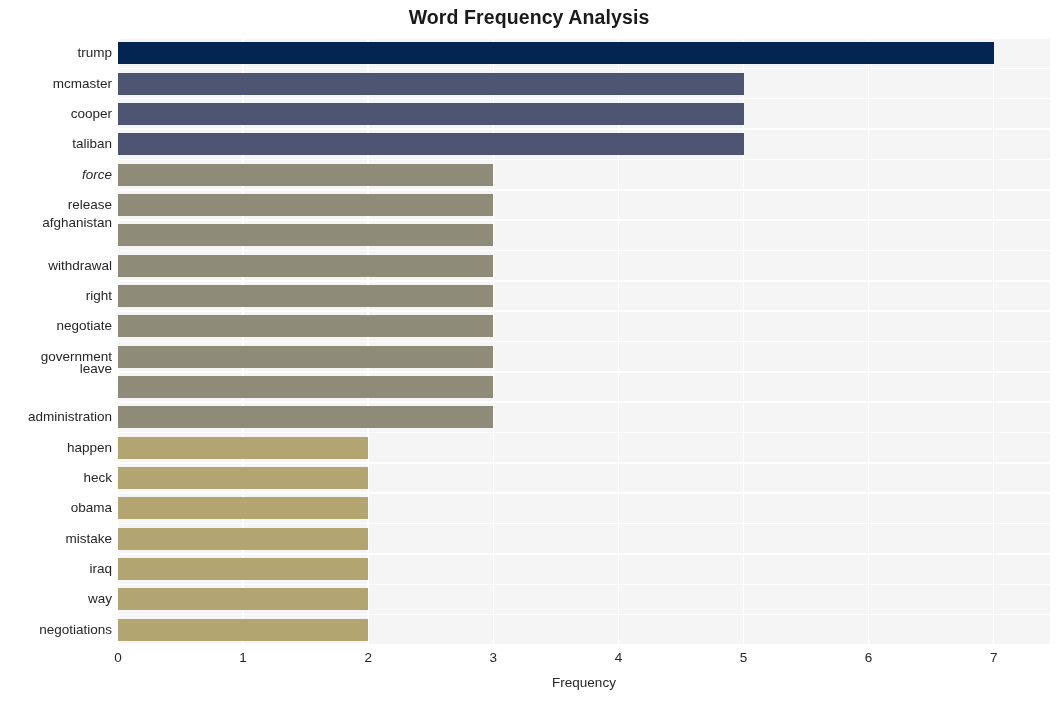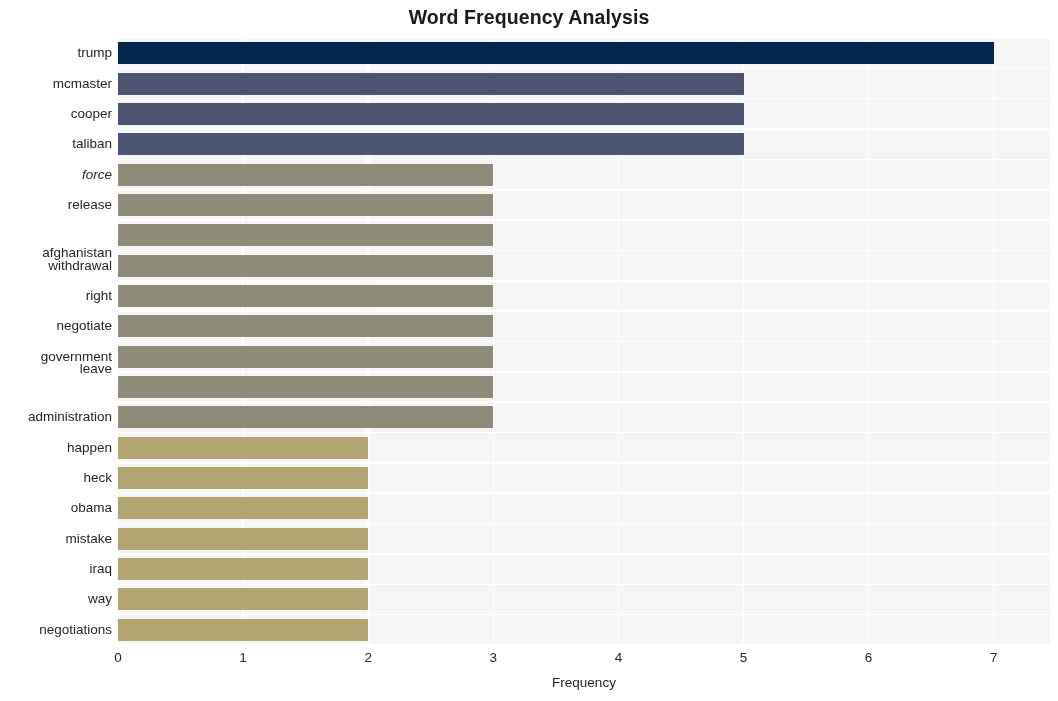--- a/index.html
+++ b/index.html
@@ -190,21 +190,21 @@
       </div>
   </div>
 
   <div class="ylabels-layer">
       <div class="ytick-label" style="top: 8.175px;">trump</div>
       <div class="ytick-label" style="top: 38.525px; text-align: right;">mcmaster</div>
       <div class="ytick-label" style="top: 68.875px;">cooper</div>
       <div class="ytick-label" style="top: 99.225px;">taliban</div>
       <div class="ytick-label" style="top: 129.575px; font-style: italic;">force</div>
       <div class="ytick-label" style="top: 159.925px; text-align: right;">release</div>
-      <div class="ytick-label" style="top: 208px;">afghanistan</div>
+      <div class="ytick-label" style="top: 178px;">afghanistan</div>
       <div class="ytick-label" style="top: 220.625px;">withdrawal</div>
       <div class="ytick-label" style="top: 250.975px;">right</div>
       <div class="ytick-label" style="top: 281.325px;">negotiate</div>
       <div class="ytick-label" style="top: 311.675px;">government</div>
       <div class="ytick-label" style="top: 324px;">leave</div>
       <div class="ytick-label" style="top: 372.375px;">administration</div>
       <div class="ytick-label" style="top: 402.725px;">happen</div>
       <div class="ytick-label" style="top: 433.075px;">heck</div>
       <div class="ytick-label" style="top: 463.425px;">obama</div>
       <div class="ytick-label" style="top: 493.775px;">mistake</div>

